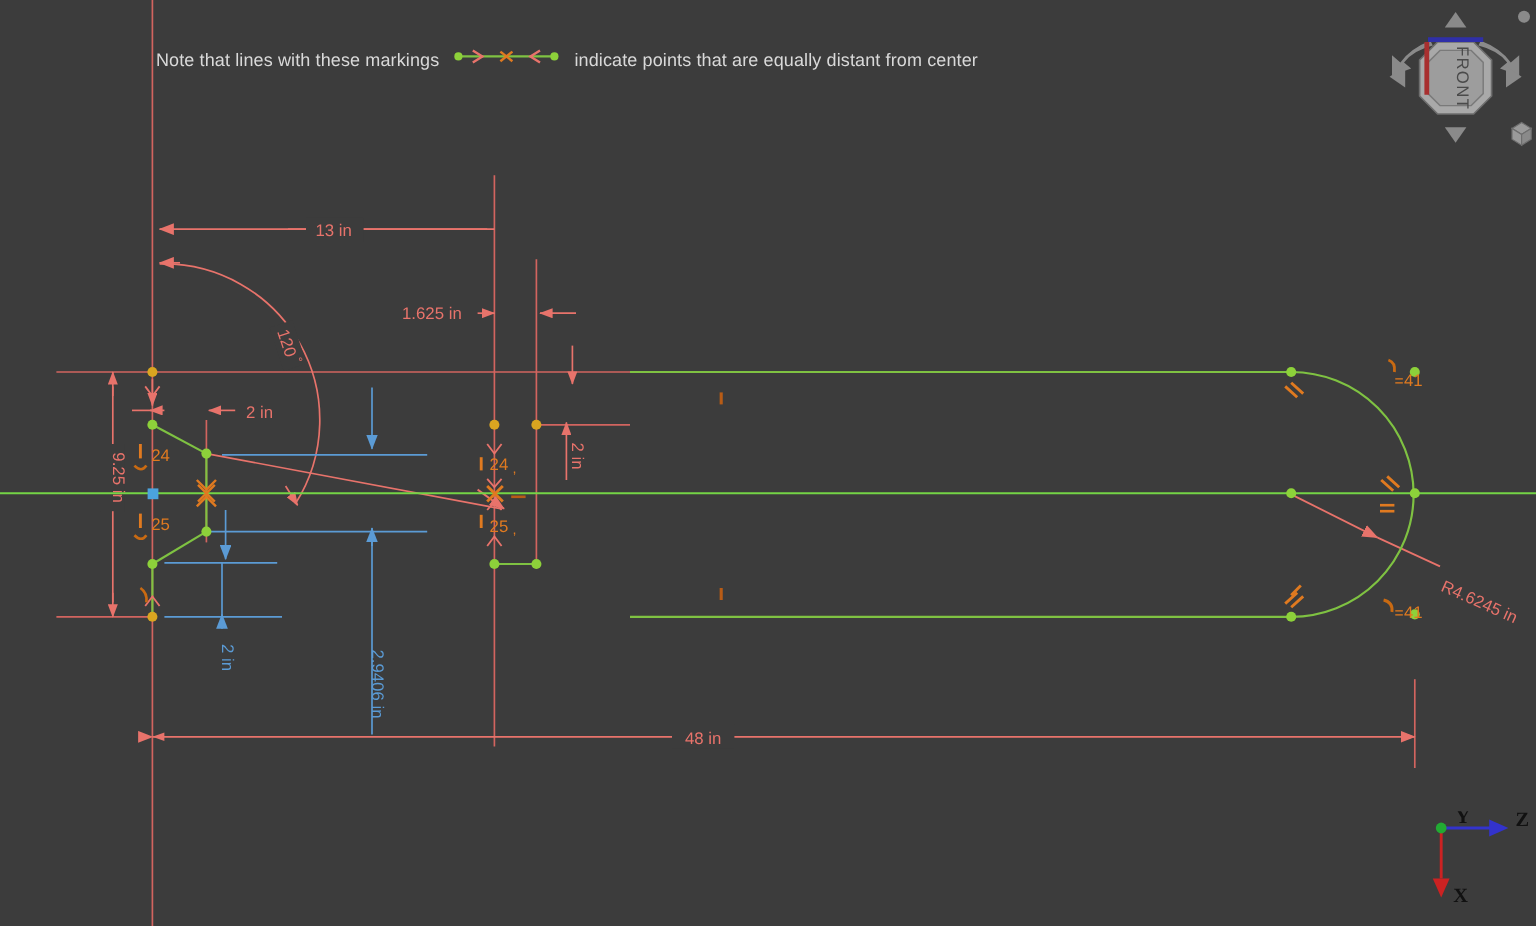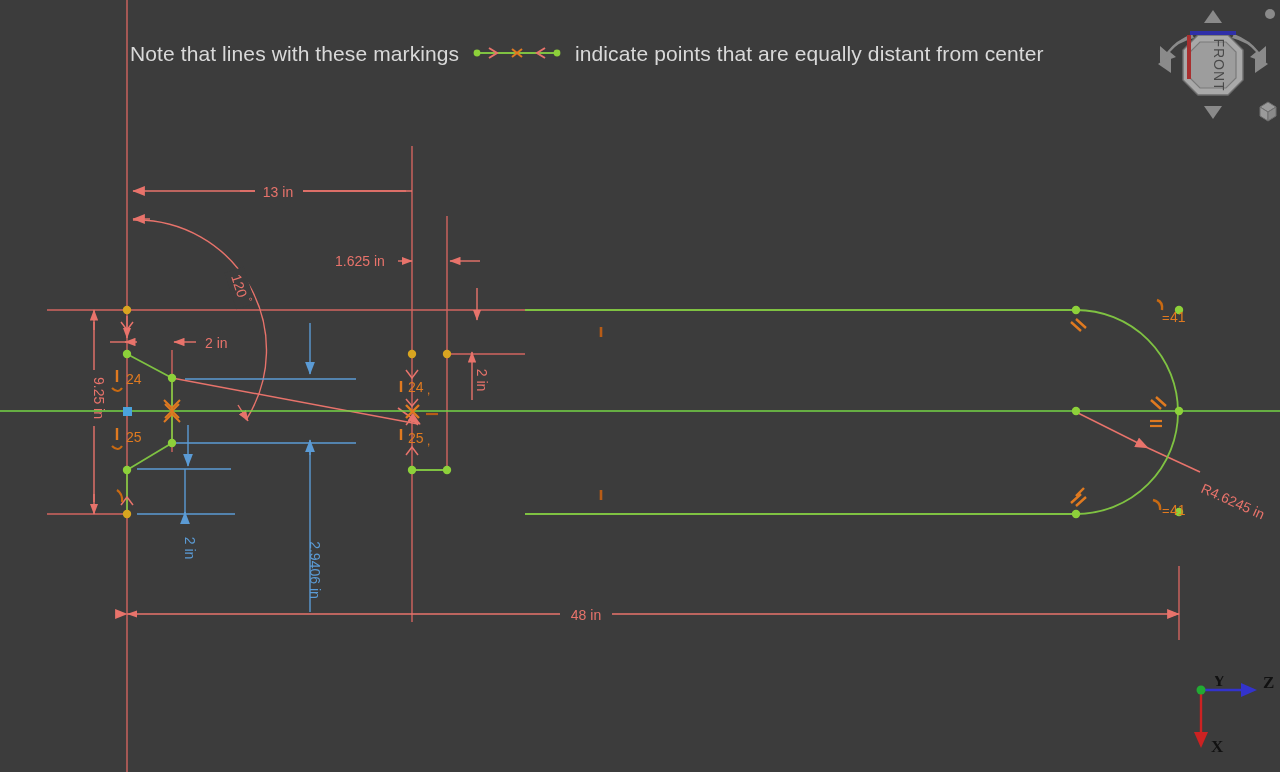--- a/index.html
+++ b/index.html
@@ -28,21 +28,21 @@
     left: 0;
     top: 0;
     width: 1280px;
     height: 772px;
     overflow: visible;
   }
   .note-text {
     position: absolute;
     left: 130px;
     top: 42px;
-    font-size: 21px;
+    font-size: 15px;
     color: #d9d9d9;
     white-space: nowrap;
     letter-spacing: 0.1px;
   }
   .note-sym {
     display: inline-block;
     vertical-align: middle;
     margin: 0 6px;
     position: relative;
     top: -2px;

